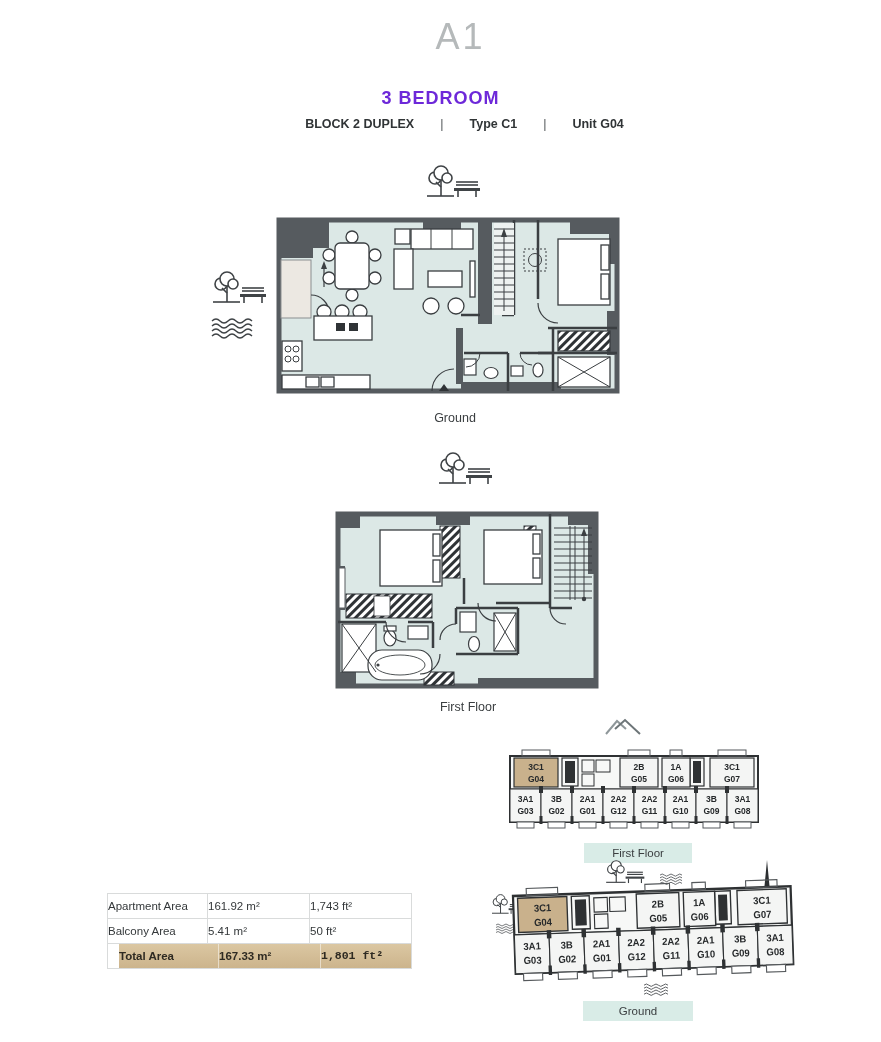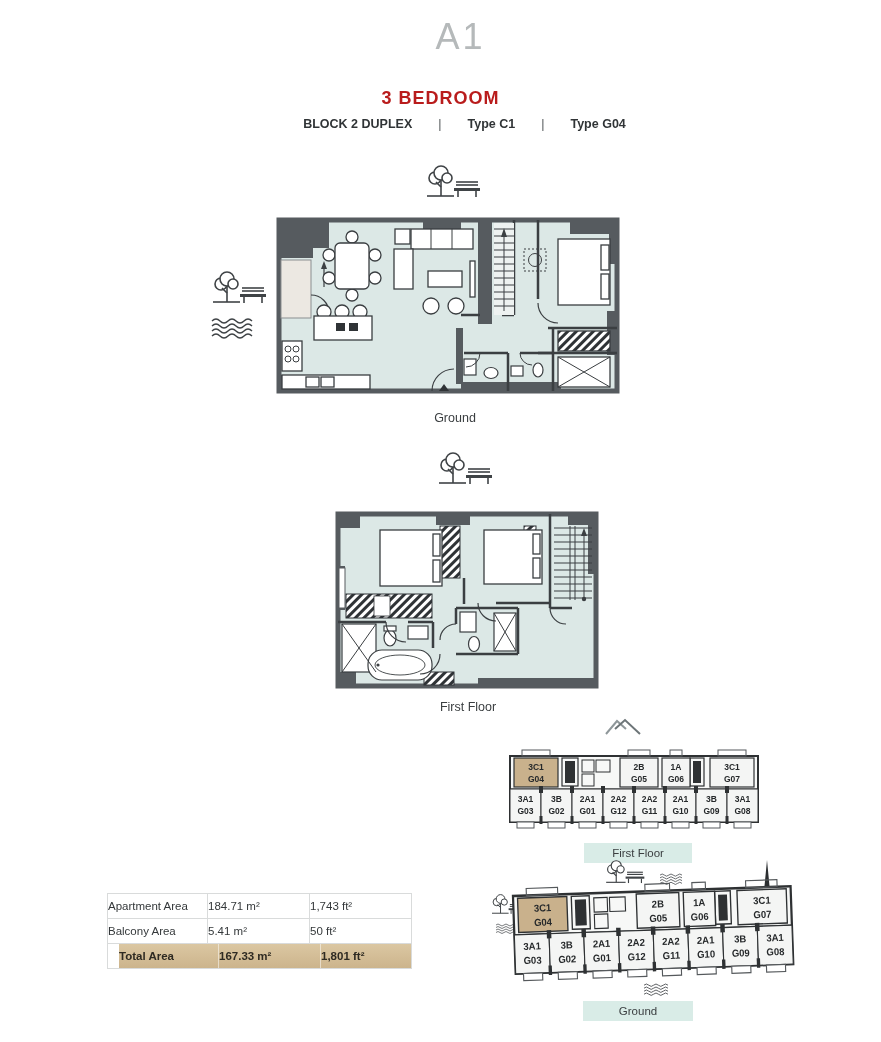--- a/index.html
+++ b/index.html
@@ -2,39 +2,39 @@
 <html><head>
 <meta charset="utf-8">
 <style>
   html,body{margin:0;padding:0;background:#fff;}
   .page{position:relative;width:881px;height:1042px;background:#ffffff;overflow:hidden;
         font-family:"Liberation Sans","DejaVu Sans",sans-serif;color:#34383a;}
   
   .plan-code{position:absolute;top:16px;left:0;width:100%;text-align:center;
              font-size:36px;letter-spacing:3px;color:#b5b9ba;font-weight:400;padding-left:20px;}
   .title{position:absolute;top:88px;left:0;width:100%;text-align:center;
-         font-size:18px;font-weight:bold;letter-spacing:1px;color:#b91c1c;}
+         font-size:18px;font-weight:bold;letter-spacing:1px;color:#6d28d9;}
   .subtitle{position:absolute;top:117px;left:0;width:100%;display:flex;justify-content:center;
             gap:26px;font-size:12.5px;font-weight:bold;color:#303436;padding-left:24px;}
   .subtitle .pipe{color:#54585a;font-weight:400;}
   
   .floor-label{position:absolute;font-size:12.5px;color:#3a3e40;text-align:center;}
   
   .kp-label{position:absolute;background:#d9ece7;font-size:11.5px;color:#3a3e40;
             text-align:center;line-height:20px;height:20px;}
   
   .area-table{position:absolute;left:107px;top:893px;width:303px;border:1px solid #d9dbdb;font-size:11.5px;}
   .at-row{display:grid;grid-template-columns:100px 102px 99px;height:24px;line-height:24px;
           border-bottom:1px solid #d9dbdb;background:#fff;}
   .at-row:last-child{border-bottom:none;}
   .at-cell{border-right:1px solid #d9dbdb;overflow:hidden;}
   .at-cell:last-child{border-right:none;}
   .at-row.total{background:linear-gradient(#dbc7a2,#ccb48c);font-weight:bold;color:#2e2a22;margin-left:11px;}
   .at-row.total .at-cell{border-right:1px solid rgba(255,255,255,0.5);}
-  .at-row.total .at-cell:last-child{border-right:none;}
+  .at-row.total .at-cell:last-child{border-right:none;font-family:Liberation Mono, monospace;}
   svg{display:block;}
   .kp-type,.kp-code{font-size:8.5px;font-weight:bold;fill:#26292b;text-anchor:middle;
                     font-family:"Liberation Sans",sans-serif;}
 </style>
 </head>
 <body>
 
 <div class="page">
 
   <svg width="0" height="0" style="position:absolute" aria-hidden="true">
@@ -65,21 +65,21 @@
     </defs>
   </svg>
 
   <div class="plan-code">A1</div>
   <div class="title">3 BEDROOM</div>
   <div class="subtitle">
     <span>BLOCK 2 DUPLEX</span>
     <span class="pipe">|</span>
     <span>Type C1</span>
     <span class="pipe">|</span>
-    <span>Type G04</span>
+    <span>Unit G04</span>
   </div>
 
   <svg style="position:absolute;left:208px;top:163px" width="420" height="245" viewBox="0 0 420 245">
     <use href="#tree-bench" transform="translate(216,2)"></use>
     <use href="#tree-bench" transform="translate(2,108)"></use>
     <use href="#waves" transform="translate(4,156)"></use>
 
     <rect x="71" y="57" width="338" height="171" fill="#dce8e6" stroke="#565b5f" stroke-width="5"></rect>
 
     <g fill="#565b5f">
@@ -456,21 +456,21 @@
         <rect x="219" y="42" width="4" height="7" fill="#2e3133"></rect>
         <rect x="219.5" y="72" width="3" height="8" fill="#2e3133"></rect>
         <rect x="228" y="78" width="17" height="6" fill="#ffffff" stroke="#55595c" stroke-width="1"></rect>
       </g>
   </svg>
   <div class="kp-label" style="left:583px;top:1001px;width:110px">Ground</div>
 
   <div class="area-table">
     <div class="at-row">
       <div class="at-cell">Apartment Area</div>
-      <div class="at-cell">184.71 m²</div>
+      <div class="at-cell">161.92 m²</div>
       <div class="at-cell">1,743 ft²</div>
     </div>
     <div class="at-row">
       <div class="at-cell">Balcony Area</div>
       <div class="at-cell">5.41 m²</div>
       <div class="at-cell">50 ft²</div>
     </div>
     <div class="at-row total">
       <div class="at-cell">Total Area</div>
       <div class="at-cell">167.33 m²</div>

